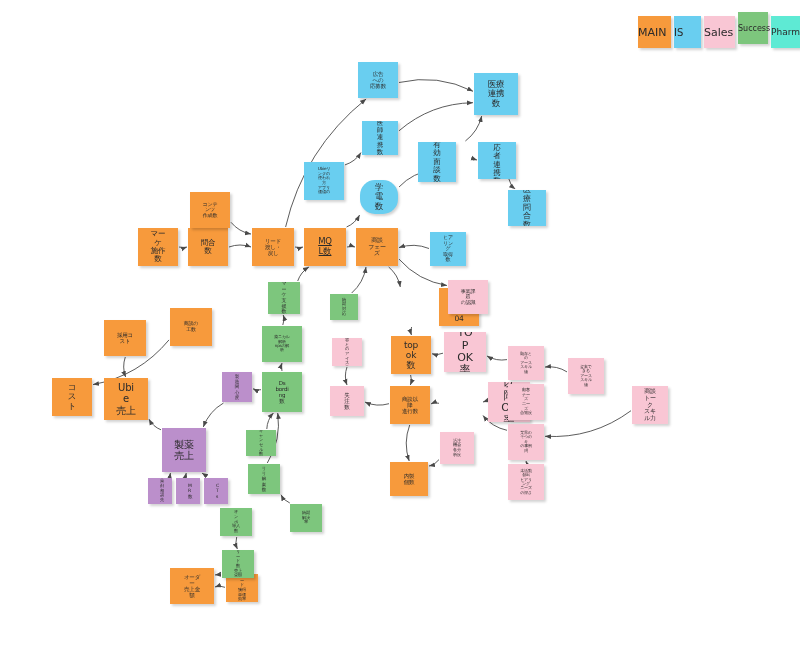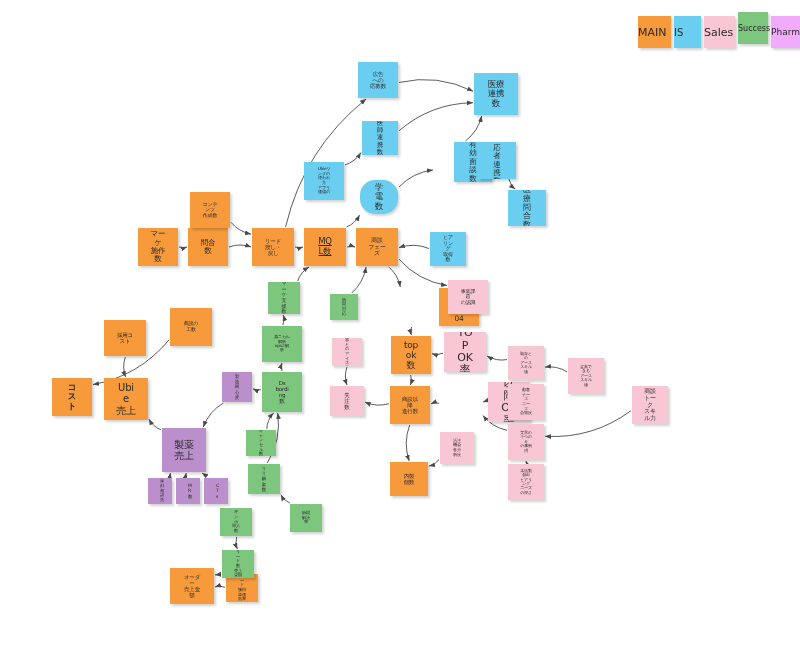--- a/index.html
+++ b/index.html
@@ -106,21 +106,21 @@
       </div>
       <div class="node" style="left: 474px; top: 73px; width: 44px; height: 42px; background: rgb(105, 206, 240); font-size: 8.5px;">
         <span>医療<br>連携数</span>
       </div>
       <div class="node" style="left: 362px; top: 121px; width: 36px; height: 34px; background: rgb(105, 206, 240); font-size: 6.5px;">
         <span>医師<br>連携数</span>
       </div>
       <div class="node" style="left: 304px; top: 162px; width: 40px; height: 38px; background: rgb(105, 206, 240); font-size: 4.2px;">
         <span>Ubieリンクの<br>使われ方<br>アプリ価値の</span>
       </div>
-      <div class="node" style="left: 454px; top: 142px; width: 38px; height: 40px; background: rgb(105, 206, 240); font-size: 7.5px;">
+      <div class="node" style="left: 418px; top: 142px; width: 38px; height: 40px; background: rgb(105, 206, 240); font-size: 7.5px;">
         <span>有効<br>面談数</span>
       </div>
       <div class="node" style="left: 478px; top: 142px; width: 38px; height: 37px; background: rgb(105, 206, 240); font-size: 7.5px;">
         <span>対応者<br>連携数</span>
       </div>
       <div class="node" style="left: 508px; top: 190px; width: 38px; height: 36px; background: rgb(105, 206, 240); font-size: 8px;">
         <span>医療<br>問合数</span>
       </div>
       <div class="node" style="left: 360px; top: 180px; width: 38px; height: 34px; background: rgb(105, 206, 240); font-size: 8.5px; border-radius: 15px;">
         <span>学電数</span>
@@ -157,21 +157,21 @@
       </div>
       <div class="node" style="left: 390px; top: 462px; width: 38px; height: 34px; background: rgb(247, 154, 60); font-size: 5.5px;">
         <span>内製個数</span>
       </div>
       <div class="node" style="left: 170px; top: 308px; width: 42px; height: 38px; background: rgb(247, 154, 60); font-size: 5px;">
         <span>商談の工数</span>
       </div>
       <div class="node" style="left: 104px; top: 320px; width: 42px; height: 36px; background: rgb(247, 154, 60); font-size: 5.5px;">
         <span>採用コスト</span>
       </div>
-      <div class="node" style="left: 52px; top: 378px; width: 40px; height: 38px; background: rgb(247, 154, 60); font-size: 8.5px; font-weight: bold;">
+      <div class="node" style="left: 52px; top: 378px; width: 40px; height: 38px; background: rgb(247, 154, 60); font-size: 8.5px;">
         <span>コスト</span>
       </div>
       <div class="node" style="left: 104px; top: 378px; width: 44px; height: 42px; background: rgb(247, 154, 60); font-size: 10px;">
         <span>Ubie<br>売上</span>
       </div>
       <div class="node" style="left: 170px; top: 568px; width: 44px; height: 36px; background: rgb(247, 154, 60); font-size: 5.5px;">
         <span>オーダー<br>売上金額</span>
       </div>
       <div class="node" style="left: 226px; top: 574px; width: 32px; height: 28px; background: rgb(247, 154, 60); font-size: 4.2px;">
         <span>リード獲得<br>単価効率</span>
@@ -261,17 +261,17 @@
       </div>
       <div class="legend-item" style="left: 674px; top: 16px; width: 27px; height: 32px; background: rgb(105, 206, 240); font-size: 10px;">
         <span>IS</span>
       </div>
       <div class="legend-item" style="left: 704px; top: 16px; width: 31px; height: 32px; background: rgb(249, 198, 212); font-size: 11px;">
         <span>Sales</span>
       </div>
       <div class="legend-item" style="left: 738px; top: 12px; width: 30px; height: 32px; background: rgb(125, 198, 125); font-size: 8px;">
         <span>Success</span>
       </div>
-      <div class="legend-item" style="left: 771px; top: 16px; width: 29px; height: 32px; background: #f0abfc; font-size: 9px;">
+      <div class="legend-item" style="left: 771px; top: 16px; width: 29px; height: 32px; background: #5eead4; font-size: 9px;">
         <span>Pharm</span>
       </div>
     </div>
 </div>
 
 </body></html>

